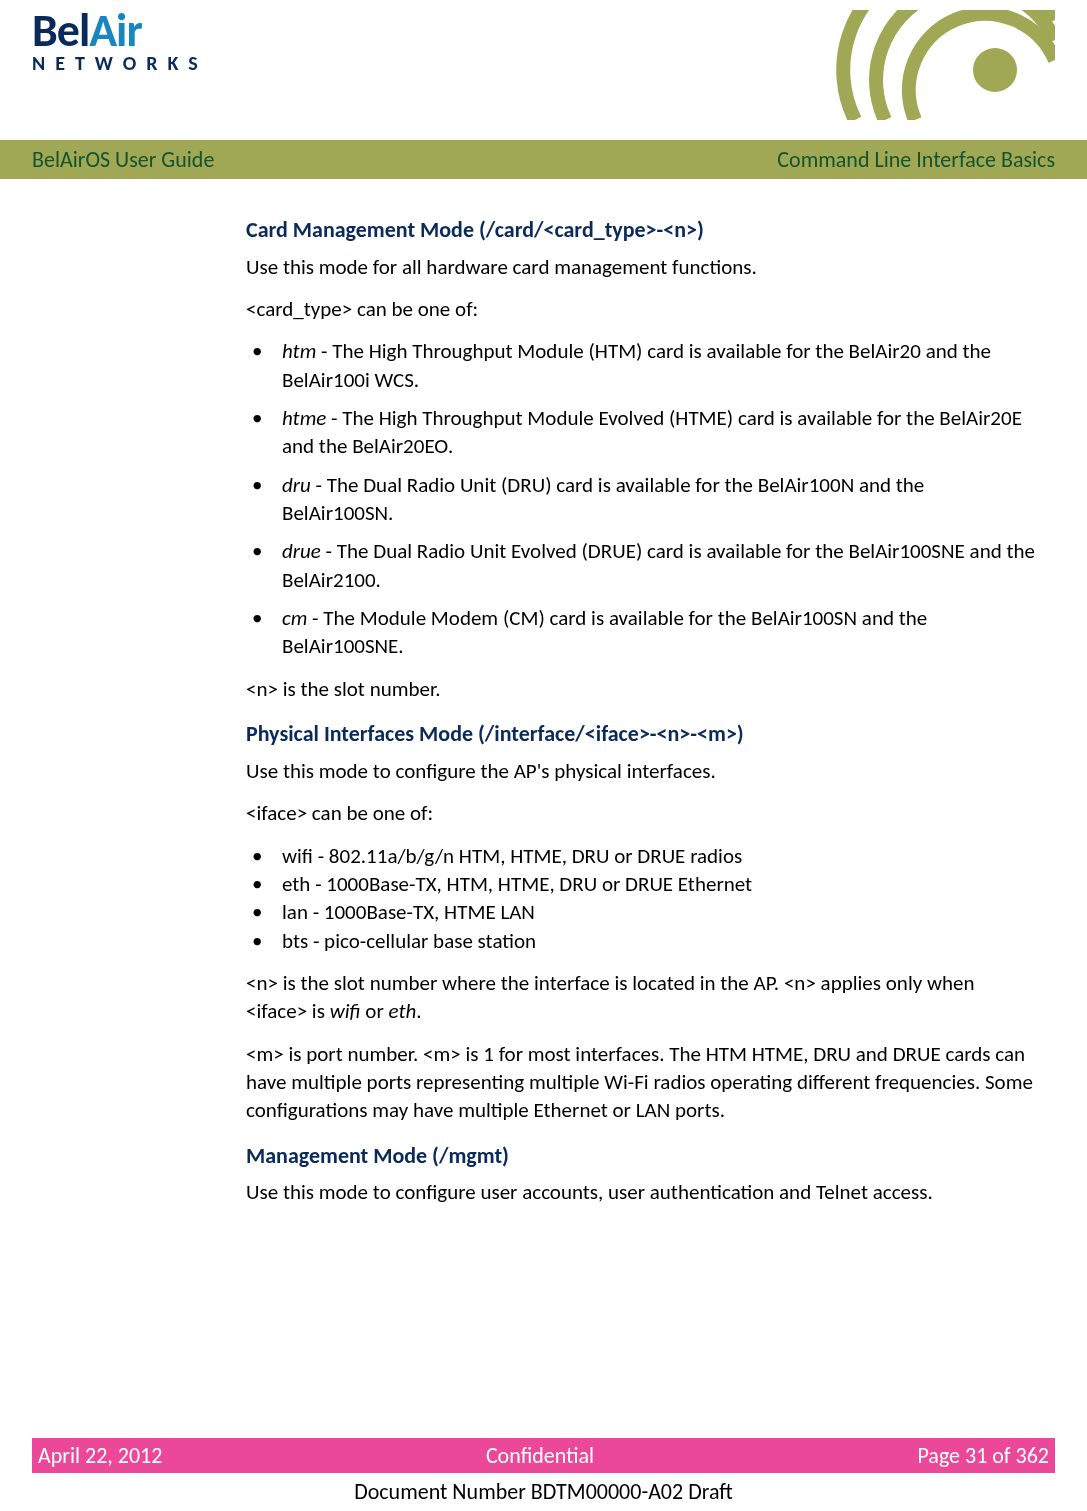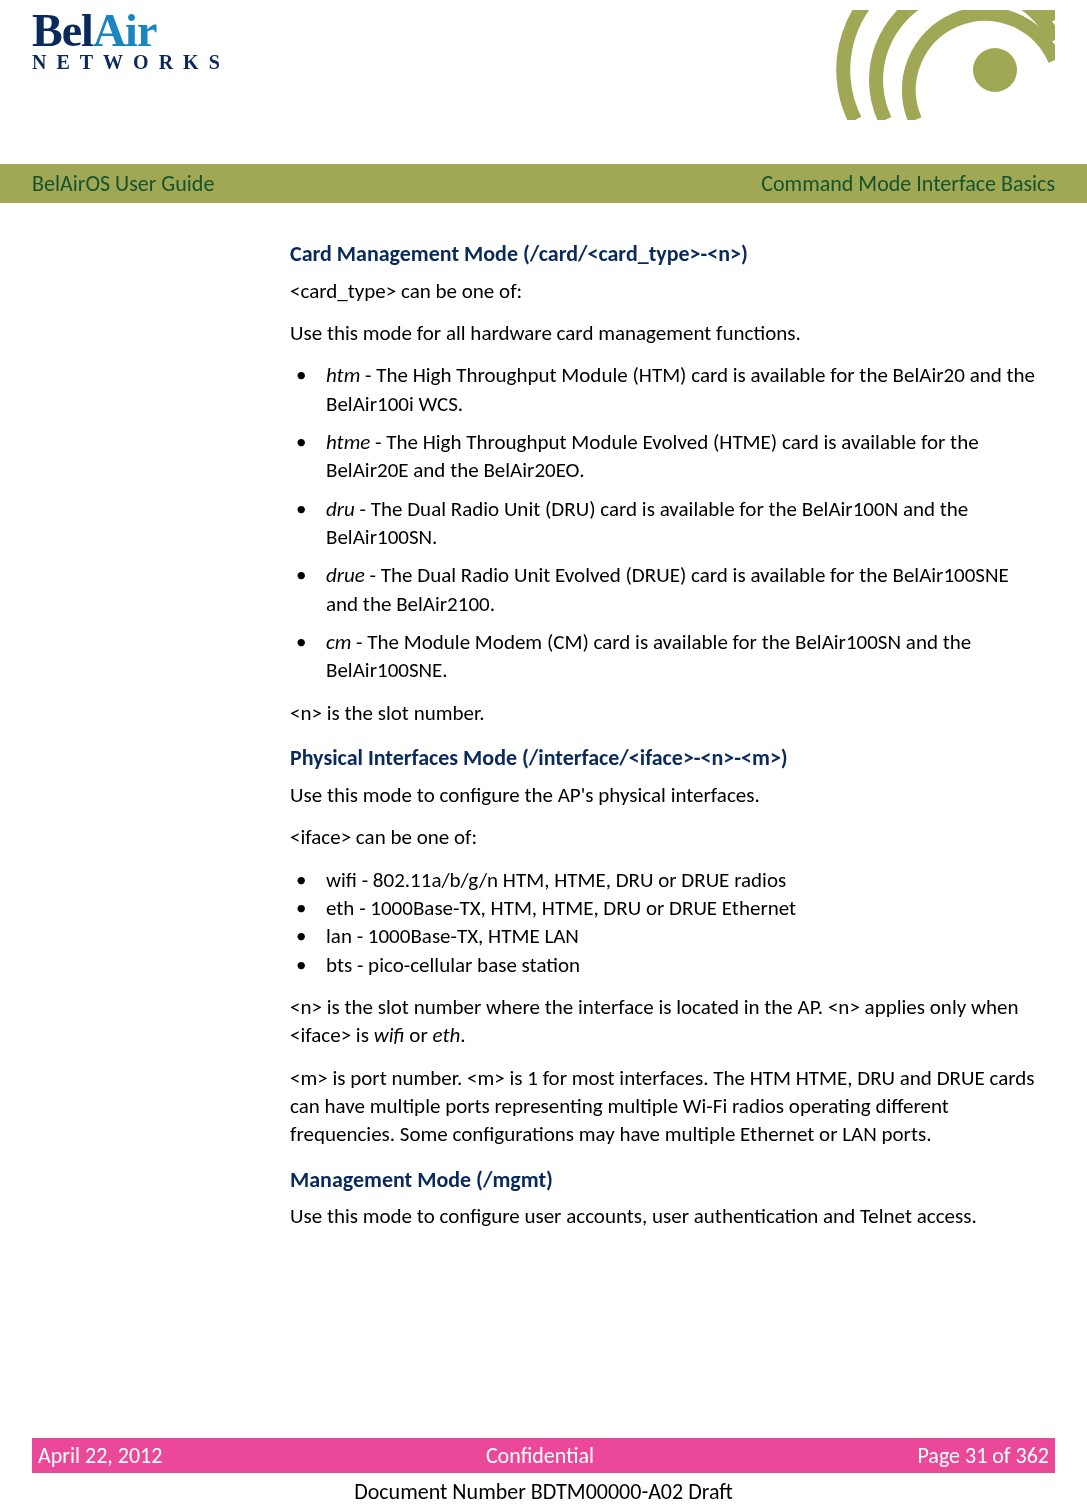--- a/index.html
+++ b/index.html
@@ -5,26 +5,25 @@
   * { margin: 0; padding: 0; box-sizing: border-box; }
   body {
     width: 1087px;
     height: 1511px;
     background: #fff;
     font-family: "Gill Sans", "Gill Sans MT", Calibri, "Trebuchet MS", sans-serif;
     color: #000;
     position: relative;
   }
   .page-header {
-    height: 164px;
+    height: 140px;
     padding: 10px 32px 0 32px;
     display: flex;
     justify-content: space-between;
     align-items: flex-start;
-    font-family: Liberation Serif, serif;
   }
   .logo-block { display: flex; flex-direction: column; }
   .logo-belair {
     font-size: 46px;
     font-weight: 700;
     letter-spacing: -1px;
     line-height: 0.9;
   }
   .logo-bel { color: #0a2a5c; }
   .logo-air { color: #1a86bf; }
@@ -45,21 +44,20 @@
     color: #14532d;
     display: flex;
     justify-content: space-between;
     padding: 6px 32px;
     font-size: 22px;
   }
   .content {
     padding: 20px 50px 20px 246px;
     font-size: 21px;
     line-height: 1.35;
-    margin-left: 44px;
   }
   .section-heading {
     color: #0a2a5c;
     font-weight: 600;
     font-size: 22px;
     margin-top: 16px;
     margin-bottom: 8px;
   }
   .para { margin-bottom: 14px; }
   .bullet-list { list-style: none; margin-bottom: 14px; }
@@ -120,28 +118,28 @@
         <path d="M90 110 A80 80 0 0 1 260 30"></path>
         <path d="M120 110 A60 60 0 0 1 260 50"></path>
         <circle cx="200" cy="60" r="22" fill="#a0a755" stroke="none"></circle>
       </g>
     </svg>
   </div>
 </div>
 
 <div class="title-bar">
   <span>BelAirOS User Guide</span>
-  <span>Command Mode Interface Basics</span>
+  <span>Command Line Interface Basics</span>
 </div>
 
 <div class="content">
 
   <div class="section-heading">Card Management Mode (/card/&lt;card_type&gt;-&lt;n&gt;)</div>
+  <div class="para">Use this mode for all hardware card management functions.</div>
   <div class="para">&lt;card_type&gt; can be one of:</div>
-  <div class="para">Use this mode for all hardware card management functions.</div>
   <ul class="bullet-list">
     <li><span class="term">htm</span><span> - The High Throughput Module (HTM) card is available for the BelAir20 and the BelAir100i WCS.</span></li>
     <li><span class="term">htme</span><span> - The High Throughput Module Evolved (HTME) card is available for the BelAir20E and the BelAir20EO.</span></li>
     <li><span class="term">dru</span><span> - The Dual Radio Unit (DRU) card is available for the BelAir100N and the BelAir100SN.</span></li>
     <li><span class="term">drue</span><span> - The Dual Radio Unit Evolved (DRUE) card is available for the BelAir100SNE and the BelAir2100.</span></li>
     <li><span class="term">cm</span><span> - The Module Modem (CM) card is available for the BelAir100SN and the BelAir100SNE.</span></li>
   </ul>
   <div class="para">&lt;n&gt; is the slot number.</div>
 
   <div class="section-heading">Physical Interfaces Mode (/interface/&lt;iface&gt;-&lt;n&gt;-&lt;m&gt;)</div>

